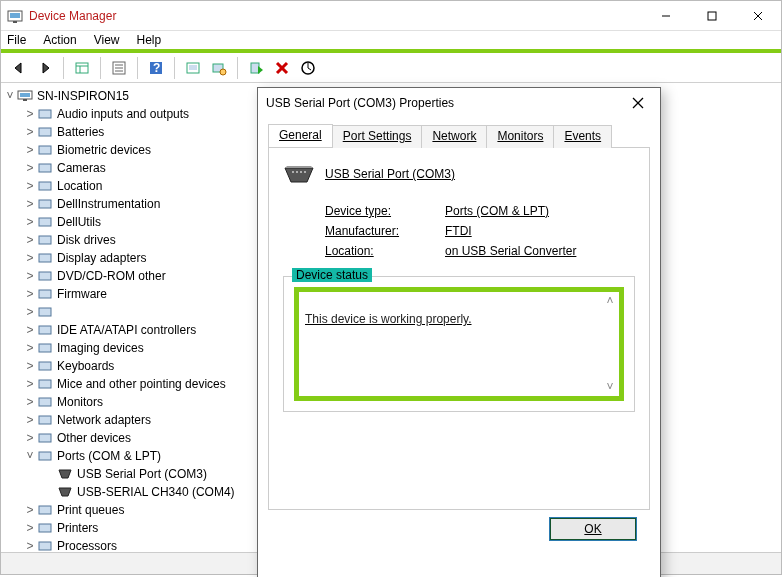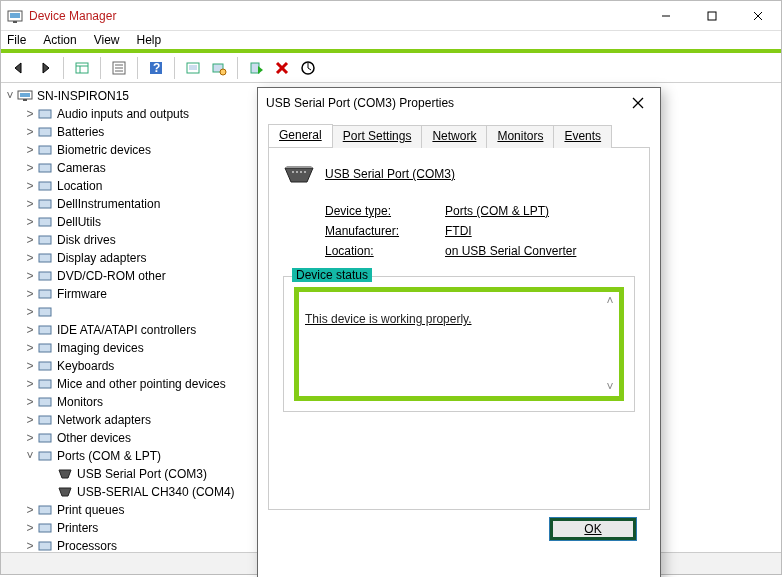--- a/index.html
+++ b/index.html
@@ -38,21 +38,21 @@
   .kvrow { display:flex; margin-bottom:6px; padding-left:42px; }
   .kvrow .k { width: 120px; }
   .fieldset { position:relative; border:1px solid #ccc; margin-top:18px; padding:10px; }
   .fieldset > .legend { position:absolute; top:-9px; left:8px; background:#14b8a6; padding:0 4px; }
   .statusbox { width:100%; height:114px; border:5px solid #84cc16; padding:20px 6px; color:#222; position:relative; }
   .statusbox .sb-scroll-up, .statusbox .sb-scroll-dn { position:absolute; right:2px; width:14px; height:14px; color:#888; display:flex; align-items:center; justify-content:center; }
   .statusbox .sb-scroll-up { top:2px; }
   .statusbox .sb-scroll-dn { bottom:2px; }
   .dlg-buttons { padding: 8px 14px 0 0; display:flex; justify-content:flex-end; gap:8px; }
   .btn { width:86px; height:22px; border:1px solid #888; background:#e9e9e9; display:flex; align-items:center; justify-content:center; }
-  .btn.primary { border:3px solid #14532d; outline:1px solid #2a7ab0; }
+  .btn.primary { border:1px solid #14532d; outline:1px solid #2a7ab0; }
 </style>
 </head>
 <body>
 
 <div class="window">
   <div class="titlebar">
     <span class="app-icon">
       <svg viewBox="0 0 16 16">
           <rect x="1" y="3" width="14" height="10" fill="#fff" stroke="#555"></rect>
           <rect x="3" y="5" width="10" height="5" fill="#6aa9d8"></rect>

